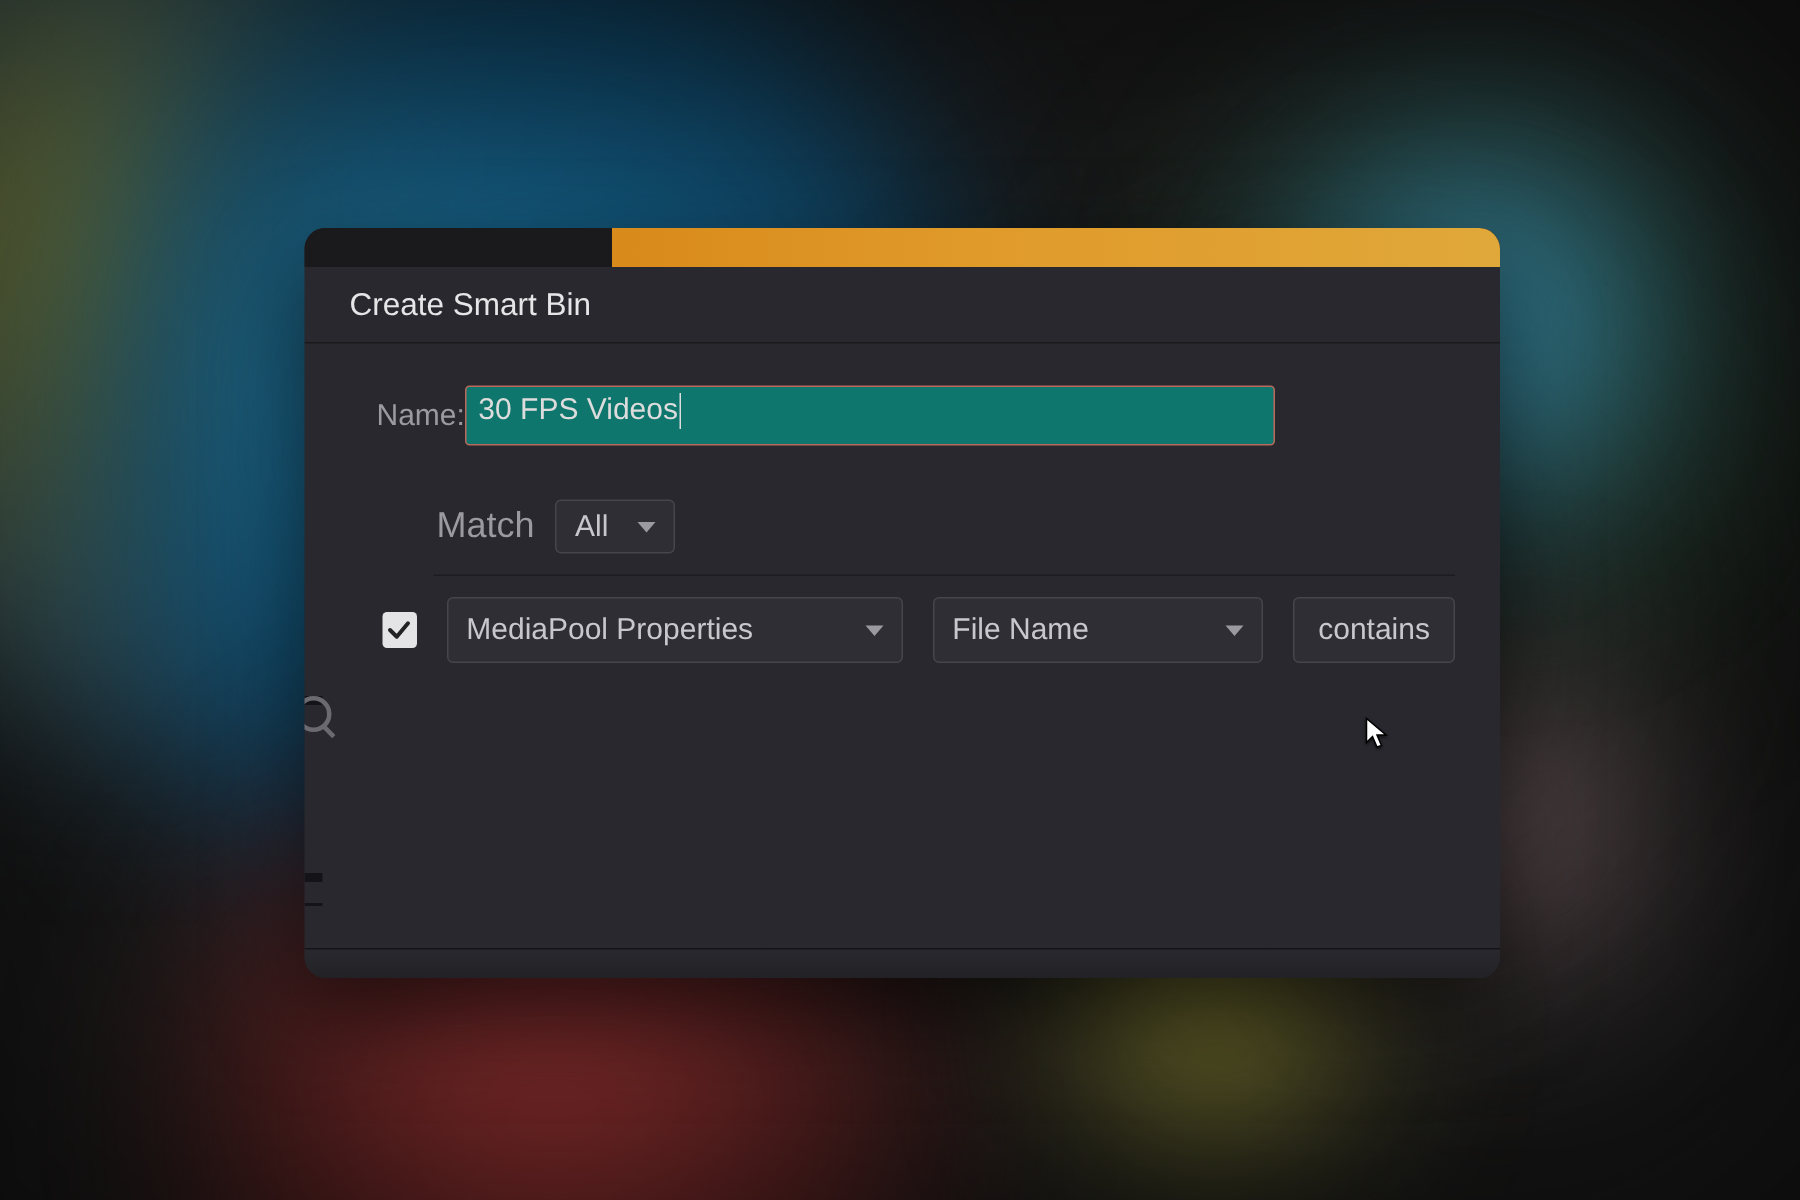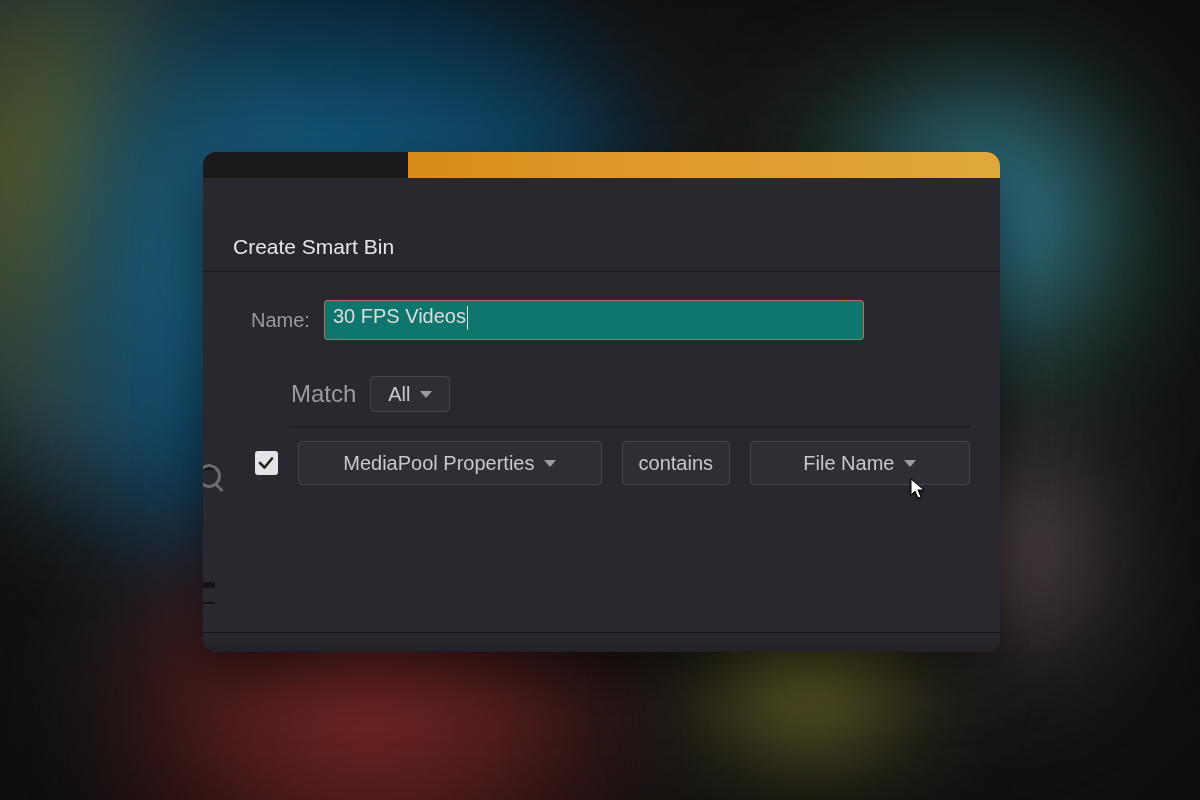--- a/index.html
+++ b/index.html
@@ -45,33 +45,31 @@
   .titlebar .seg-orange { flex:1; background: linear-gradient(90deg, #d88a1a 0%, #e09a2a 40%, #e0a83a 100%); }
 
   .dialog-header {
     padding: 14px 30px 12px 30px;
     border-bottom: 1px solid #1a1a1d;
   }
   .dialog-title {
     color: #e6e6e8;
     font-size: 21px;
     font-weight: 500;
-    margin-top: 43px;
   }
 
   .dialog-body {
     padding: 28px 30px 0 30px;
     color: #9a9aa0;
     font-size: 20px;
   }
 
   .name-row {
     display: flex;
     align-items: center;
-    gap: 14px;
     margin-bottom: 36px;
     padding-left: 18px;
   }
   .name-label { color:#9a9aa0; font-size:20px; }
   .name-input {
     flex: 0 0 540px;
     height: 40px;
     background: #0f766e;
     border: 1px solid #b96a5a;
     border-radius: 3px;
@@ -95,21 +93,21 @@
     align-items:center;
     gap: 14px;
     padding-left: 58px;
     margin-bottom: 14px;
   }
   .match-text { color:#9a9aa0; font-size:24px; }
 
   .dropdown {
     display:flex;
     align-items:center;
-    justify-content:center;
+    justify-content:space-between;
     background:#2e2e34;
     border:1px solid #45454c;
     border-radius:4px;
     padding: 0 12px;
     height: 40px;
     color:#c8c8cc;
     font-size:20px;
     cursor:pointer;
   }
   .dropdown.small { width: 80px; height:36px; }
@@ -242,26 +240,26 @@
     <div class="rule-row">
       <div class="checkbox">
         <svg viewBox="0 0 24 24">
             <path d="M4 12 L10 18 L20 6" stroke="#222" stroke-width="3.5" fill="none" stroke-linecap="round" stroke-linejoin="round"></path>
           </svg>
       </div>
       <div class="dropdown dd-property">
         <span>MediaPool Properties</span>
         <span class="chev"></span>
       </div>
-      <div class="dropdown dd-op">
-        <span>contains</span>
-      </div>
       <div class="dropdown dd-field">
         <span>File Name</span>
         <span class="chev"></span>
+      </div>
+      <div class="dropdown dd-op">
+        <span>contains</span>
       </div>
     </div>
 
   </div>
 
   <div class="left-fragments">
     <div class="lf1"></div>
       <div class="lf2"></div>
       <div class="lf3"></div>
   </div>

